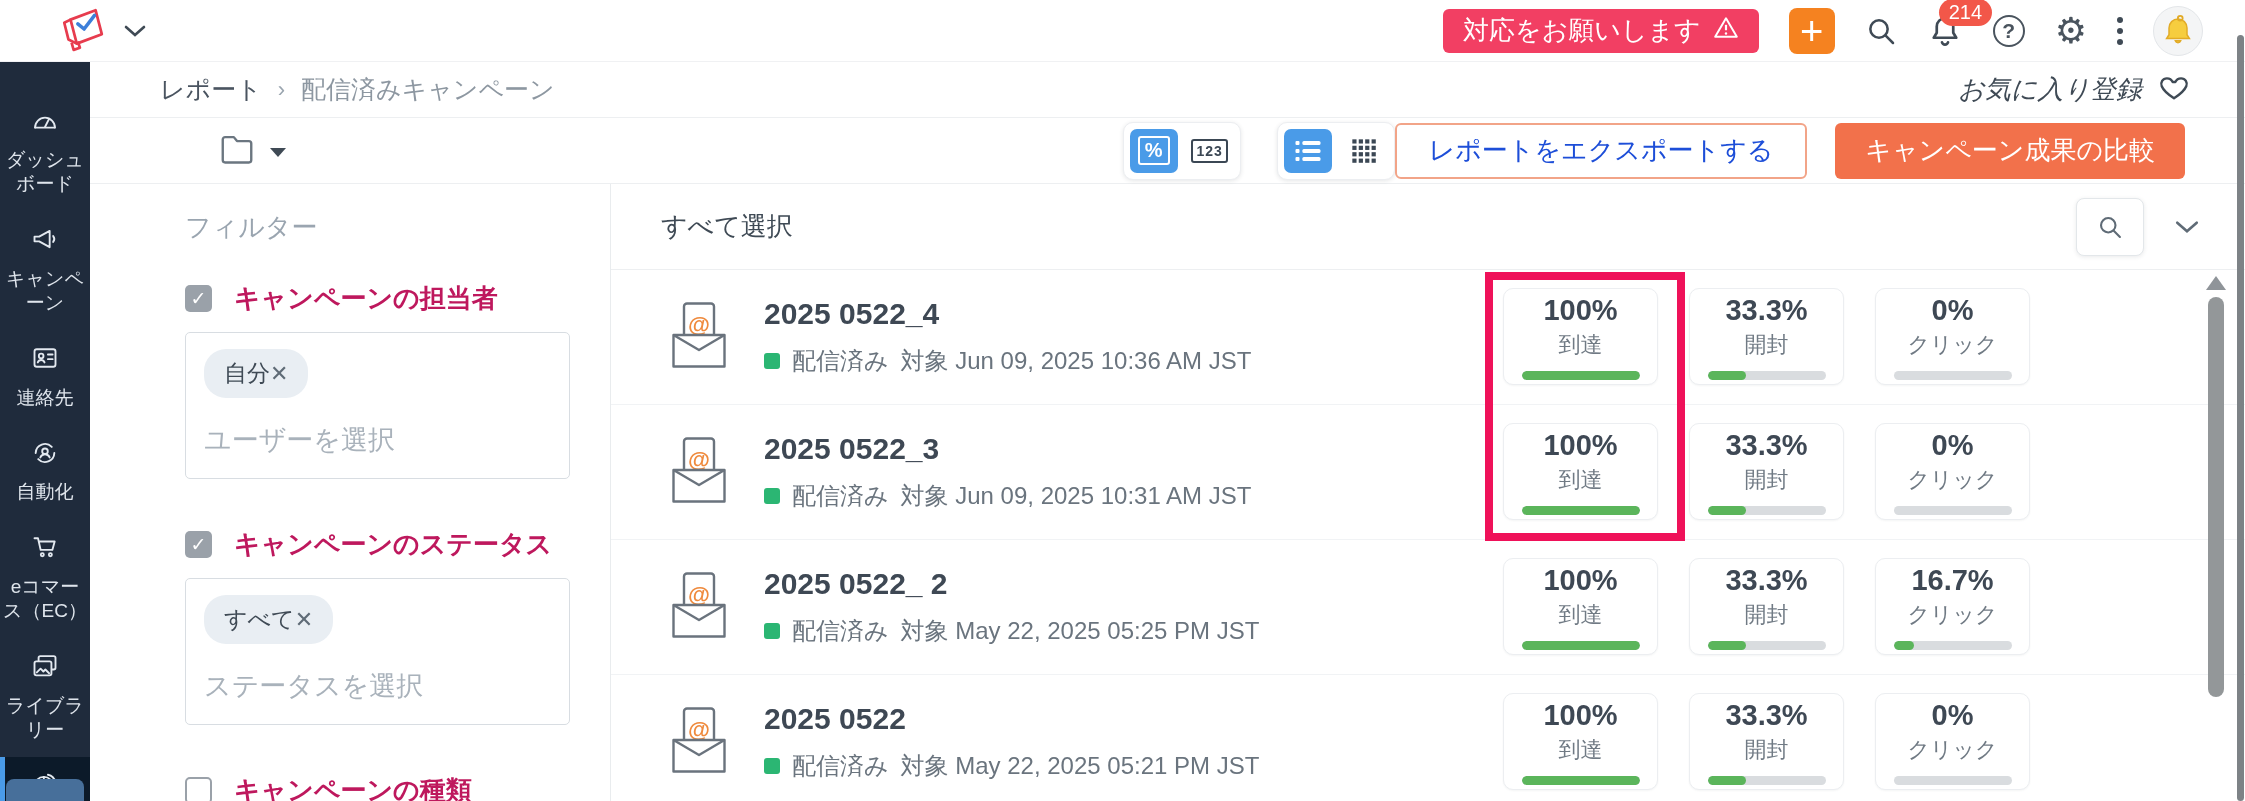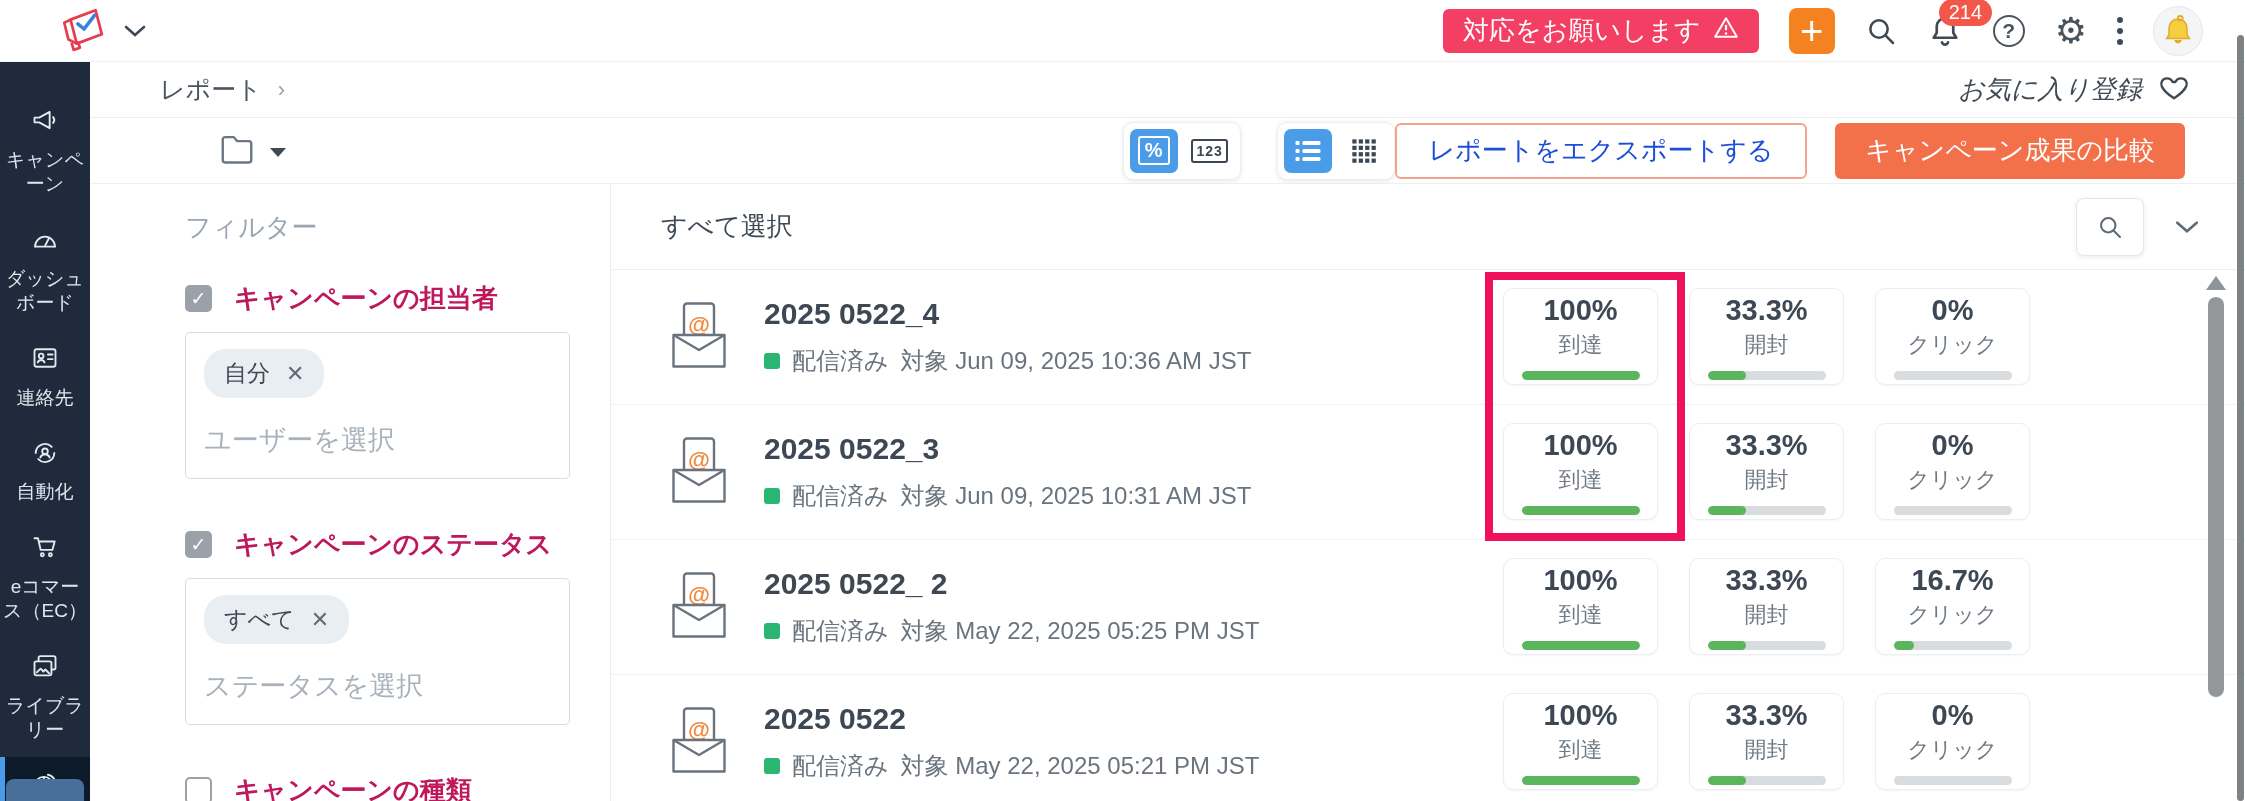--- a/index.html
+++ b/index.html
@@ -76,21 +76,21 @@
 
   .filter-panel { width:496px; flex:0 0 496px; border-right:1px solid #e9ecee; padding:26px 40px 0 70px; }
   .filter-heading { color:#9aa5b0; font-size:26px; margin-bottom:36px; }
   .fg-head { display:flex; align-items:center; gap:22px; }
   .fg-label { font-size:26px; font-weight:700; color:#be185d; }
   .checkbox { width:27px; height:27px; border-radius:5px; display:flex; align-items:center;
               justify-content:center; cursor:pointer; flex:0 0 27px; }
   .checkbox.checked { background:#9aa1a9; color:#fff; font-size:19px; font-weight:700; }
   .checkbox.unchecked { background:#fff; border:2px solid #9aa1a9; }
   .fg-box { margin-top:16px; border:1px solid #d8dde2; border-radius:5px; padding:16px 18px 20px; background:#fff; cursor:text; }
-  .chip { display:inline-flex; align-items:center; gap:16px; background:#e9eef3; border-radius:22px;
+  .chip { display:inline-flex; align-items:center; background:#e9eef3; border-radius:22px;
           padding:9px 20px; font-size:23px; color:#3f4a55; }
   .chip-x { color:#5f6b76; font-size:22px; cursor:pointer; }
   .fg-placeholder { margin-top:24px; font-size:27px; color:#a9b2bb; }
   .filter-group.with-box { margin-bottom:48px; }
   .filter-group.plain { margin-bottom:40px; }
 
   
   .list-panel { flex:1; position:relative; }
   .list-header { height:86px; display:flex; align-items:center; padding:0 45px 0 50px; border-bottom:1px solid #edeff1; }
   .select-all { font-size:26px; color:#3f4a55; cursor:pointer; }
@@ -187,33 +187,33 @@
             <circle cx="13.5" cy="3.5" r="1.6" fill="none" stroke="#e2ab27" stroke-width="1.2"></circle>
           </svg>
       </div>
     </div>
   </div>
 
   <nav class="sidebar">
 
   <div class="side-item">
     <span class="side-icon"><svg viewBox="0 0 24 24" width="28" height="28">
-            <path d="M3 10v4h4l9 5V5L7 10H3z" fill="none" stroke="#e3e9f0" stroke-width="1.6" stroke-linecap="round" stroke-linejoin="round"></path>
-            <path d="M19 9.5a4 4 0 0 1 0 5" fill="none" stroke="#e3e9f0" stroke-width="1.6" stroke-linecap="round" stroke-linejoin="round"></path>
-          </svg></span>
-    <span class="side-label">キャンペーン</span>
-  </div>
-
-  <div class="side-item">
-    <span class="side-icon"><svg viewBox="0 0 24 24" width="28" height="28">
             <path d="M3.5 18.5a8.5 8.5 0 0 1 17 0" fill="none" stroke="#e3e9f0" stroke-width="1.6" stroke-linecap="round" stroke-linejoin="round"></path>
             <line x1="3.5" y1="18.5" x2="20.5" y2="18.5" fill="none" stroke="#e3e9f0" stroke-width="1.6" stroke-linecap="round" stroke-linejoin="round"></line>
             <line x1="12" y1="18" x2="15.5" y2="11" fill="none" stroke="#e3e9f0" stroke-width="1.6" stroke-linecap="round" stroke-linejoin="round"></line>
           </svg></span>
     <span class="side-label">ダッシュボード</span>
+  </div>
+
+  <div class="side-item">
+    <span class="side-icon"><svg viewBox="0 0 24 24" width="28" height="28">
+            <path d="M3 10v4h4l9 5V5L7 10H3z" fill="none" stroke="#e3e9f0" stroke-width="1.6" stroke-linecap="round" stroke-linejoin="round"></path>
+            <path d="M19 9.5a4 4 0 0 1 0 5" fill="none" stroke="#e3e9f0" stroke-width="1.6" stroke-linecap="round" stroke-linejoin="round"></path>
+          </svg></span>
+    <span class="side-label">キャンペーン</span>
   </div>
 
   <div class="side-item">
     <span class="side-icon"><svg viewBox="0 0 24 24" width="28" height="28">
             <rect x="3" y="4.5" width="18" height="15" rx="2" fill="none" stroke="#e3e9f0" stroke-width="1.6" stroke-linecap="round" stroke-linejoin="round"></rect>
             <circle cx="8.7" cy="10.3" r="2" fill="none" stroke="#e3e9f0" stroke-width="1.6" stroke-linecap="round" stroke-linejoin="round"></circle>
             <path d="M5.8 15.8c.5-1.4 1.7-2.1 2.9-2.1s2.4.7 2.9 2.1" fill="none" stroke="#e3e9f0" stroke-width="1.6" stroke-linecap="round" stroke-linejoin="round"></path>
             <line x1="14.5" y1="9" x2="18.5" y2="9" fill="none" stroke="#e3e9f0" stroke-width="1.6" stroke-linecap="round" stroke-linejoin="round"></line>
             <line x1="14.5" y1="13" x2="18.5" y2="13" fill="none" stroke="#e3e9f0" stroke-width="1.6" stroke-linecap="round" stroke-linejoin="round"></line>
           </svg></span>
@@ -257,20 +257,21 @@
 
   </div>
 <div class="side-bottom"></div>
   </nav>
 
   <div class="content">
 
     <div class="crumb-row">
       <span class="crumb-section">レポート</span>
       <span class="crumb-sep">›</span>
+      <span class="crumb-page">配信済みキャンペーン</span>
       <span class="fav-wrap">
         <span class="fav-label">お気に入り登録</span>
         <span>
           <svg viewBox="0 0 24 22" width="32" height="30">
               <path d="M12 19.5S4.6 14.8 2.8 10.5C1.6 7.6 3.5 4.5 6.7 4.5c2 0 3.6 1.2 4.3 2.7h2c.7-1.5 2.3-2.7 4.3-2.7 3.2 0 5.1 3.1 3.9 6-1.8 4.3-9.2 9-9.2 9z" fill="none" stroke="#3f4a55" stroke-width="1.8" stroke-linejoin="round"></path>
             </svg>
         </span>
       </span>
     </div>
 

